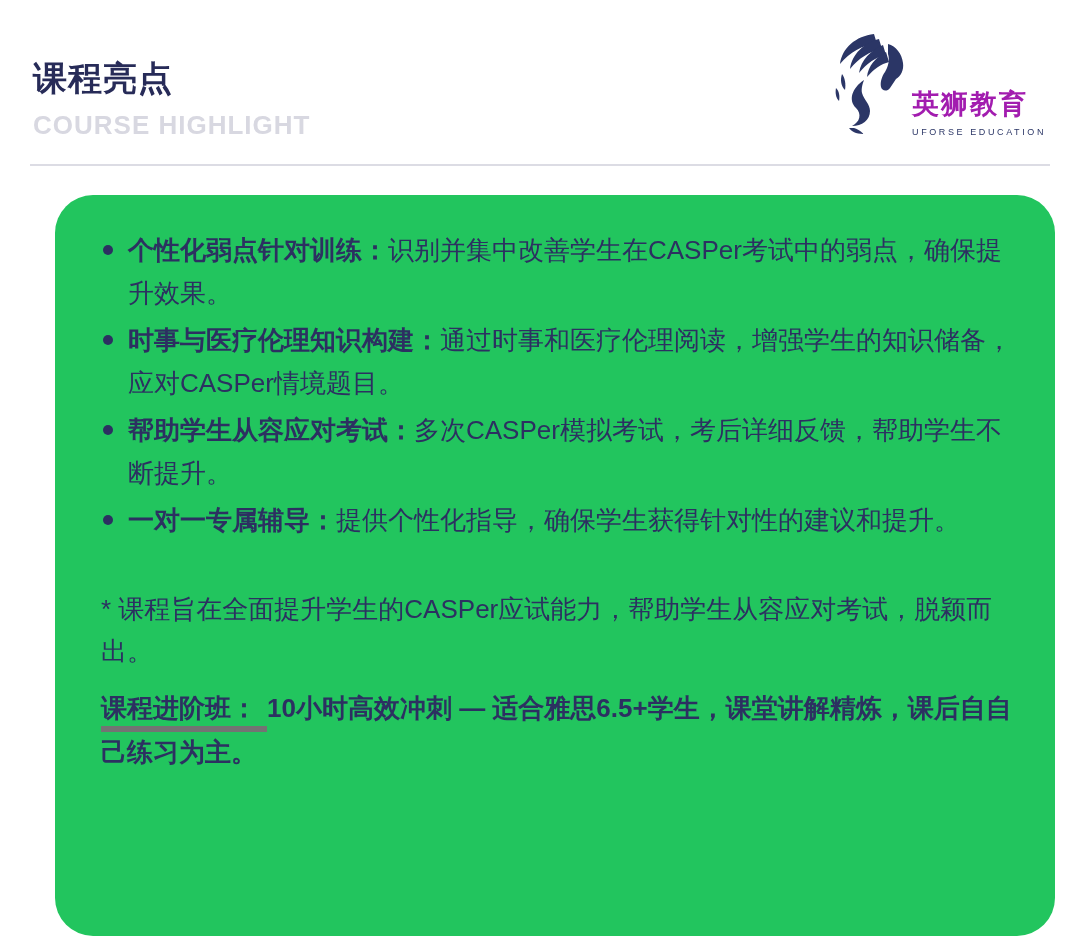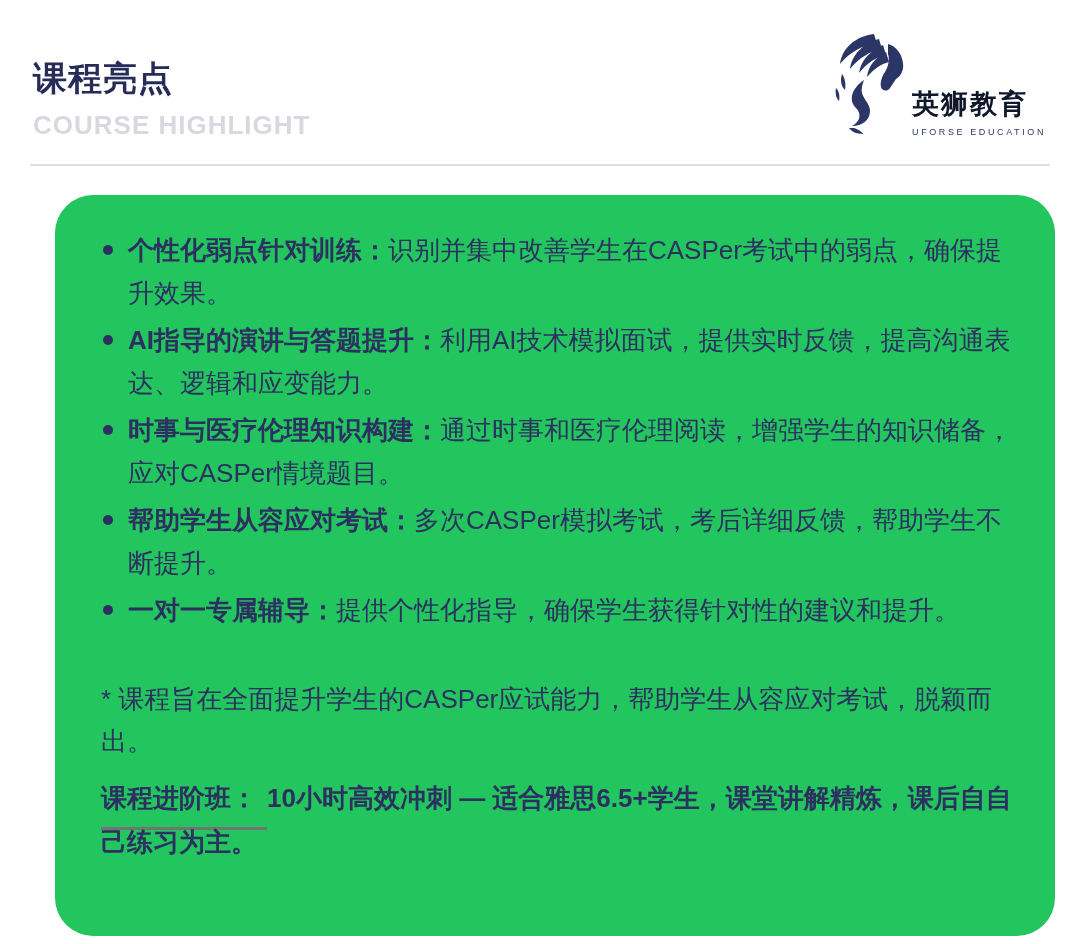--- a/index.html
+++ b/index.html
@@ -23,21 +23,21 @@
     letter-spacing: 1px; margin-top: 8px;
   }
 
   .logo {
     position: absolute; right: 34px; top: 30px;
     display: flex; align-items: flex-start;
   }
   .logo-mark { width: 78px; height: 104px; flex: 0 0 auto; }
   .logo-text { margin-left: 4px; margin-top: 56px; }
   .logo-cn {
-    font-size: 27px; font-weight: bold; color: #0f172a;
+    font-size: 27px; font-weight: bold; color: #a21caf;
     letter-spacing: 2px; white-space: nowrap;
   }
   .logo-en {
     font-size: 9px; font-weight: normal; color: #2b3666;
     letter-spacing: 2.6px; margin-top: 5px; white-space: nowrap;
   }
 
   .divider {
     position: absolute; top: 164px; left: 30px; right: 30px;
     border: none; border-top: 2px solid #dcdce4;
@@ -73,22 +73,22 @@
     font-size: 26px; font-weight: normal; line-height: 42px;
     color: #2c3061;
   }
   .note-advanced {
     margin-top: 14px;
     width: 912px;
     font-size: 26px; font-weight: bold; line-height: 44px;
     color: #2c3061;
   }
   .adv-label {
-    border-bottom: 3px solid #737373;
-    padding-bottom: 14px; padding-right: 10px;
+    border-bottom: 6px solid #737373;
+    padding-bottom: 3px; padding-right: 10px;
   }
 </style>
 </head>
 <body>
 
 <div class="page">
 
   <div class="header-title">
     <div class="title-cn">课程亮点</div>
     <div class="title-en">COURSE HIGHLIGHT</div>
@@ -116,23 +116,20 @@
   </div>
 
   <hr class="divider">
 
   <div class="card">
     <ul class="highlight-list">
       <li class="highlight-item">
         <span class="bullet-dot"></span><span class="hl-title">个性化弱点针对训练：</span><span class="hl-desc">识别并集中改善学生在CASPer考试中的弱点，确保提升效果。</span>
       </li>
       <li class="highlight-item">
-        <span class="bullet-dot"></span><span class="hl-title">AI指导的演讲与答题提升：</span><span class="hl-desc">利用AI技术模拟面试，提供实时反馈，提高沟通表达、逻辑和应变能力。</span>
-      </li>
-      <li class="highlight-item">
         <span class="bullet-dot"></span><span class="hl-title">时事与医疗伦理知识构建：</span><span class="hl-desc">通过时事和医疗伦理阅读，增强学生的知识储备，应对CASPer情境题目。</span>
       </li>
       <li class="highlight-item">
         <span class="bullet-dot"></span><span class="hl-title">帮助学生从容应对考试：</span><span class="hl-desc">多次CASPer模拟考试，考后详细反馈，帮助学生不断提升。</span>
       </li>
       <li class="highlight-item">
         <span class="bullet-dot"></span><span class="hl-title">一对一专属辅导：</span><span class="hl-desc">提供个性化指导，确保学生获得针对性的建议和提升。</span>
       </li>
     </ul>
 

